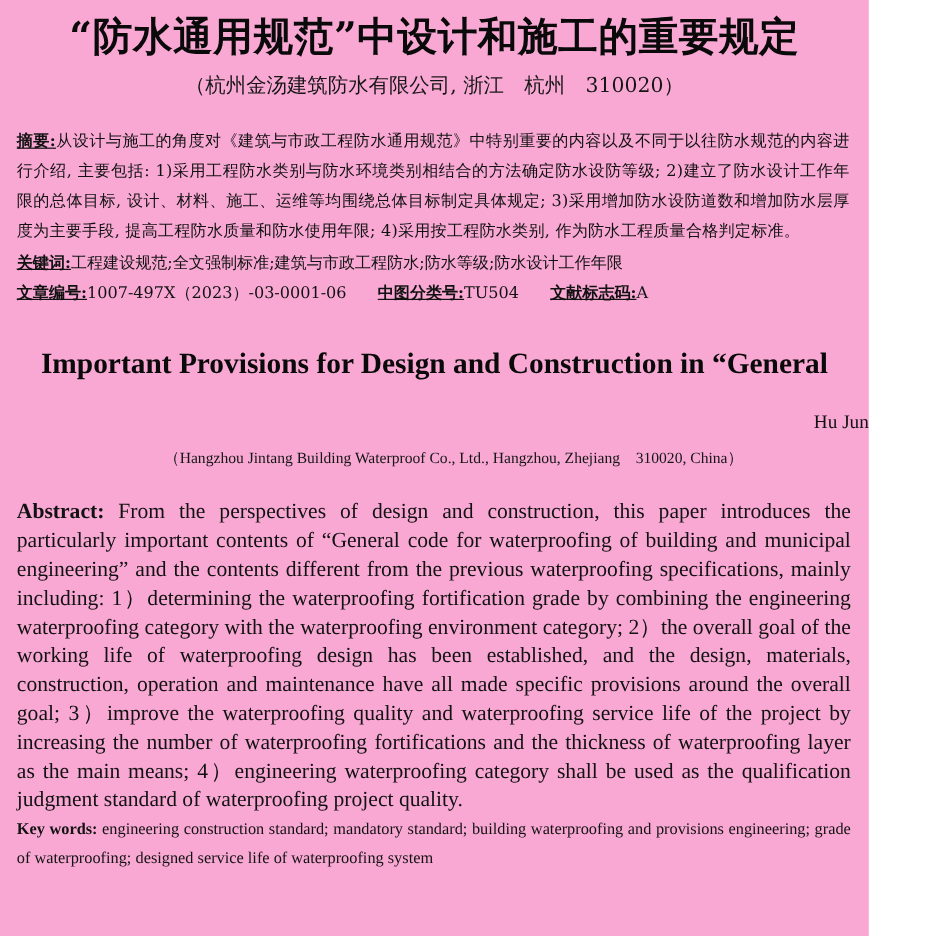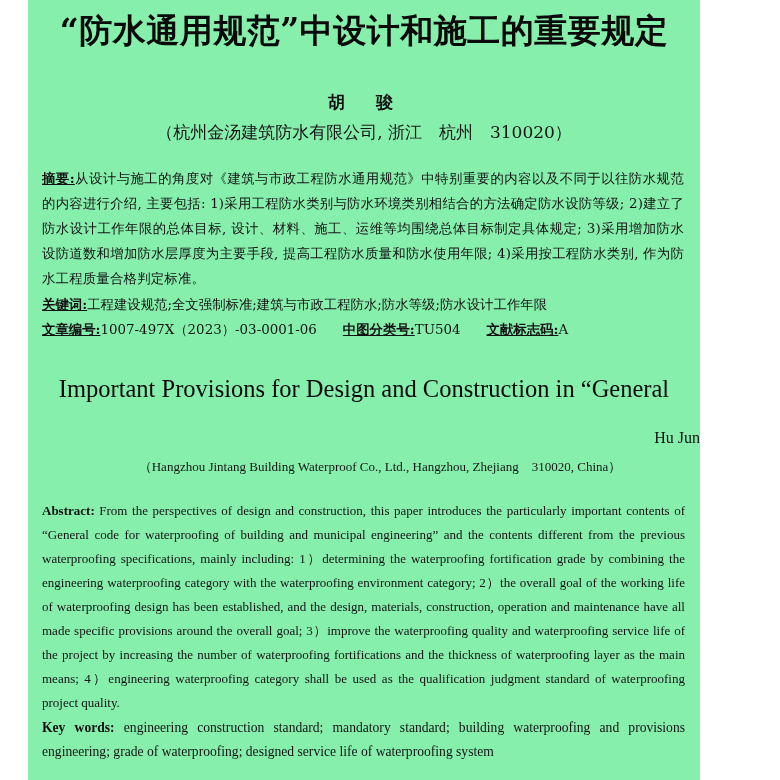--- a/index.html
+++ b/index.html
@@ -12,25 +12,24 @@
     width: 780px;
     height: 780px;
     overflow: hidden;
     font-family: "Liberation Serif", "DejaVu Serif", serif;
     color: #111111;
     -webkit-font-smoothing: antialiased;
   }
 
   .page {
     position: relative;
-    width: 672px;
+    width: 724px;
     height: 780px;
     box-sizing: border-box;
-    background: #86efac;
-    margin-left: 28px;
+    background: #f9a8d4;
   }
 
   
   .cn-title {
     margin: 0;
     padding: 8px 18px 0 18px;
     text-align: center;
     font-family: "DejaVu Serif", "Liberation Serif", serif;
     font-weight: 700;
     font-size: 33px;
@@ -102,21 +101,21 @@
     display: inline-block;
     width: 26px;
   }
 
   
   .en-title {
     margin: 0;
     padding: 30px 14px 0 14px;
     text-align: center;
     font-family: "Liberation Serif", "DejaVu Serif", serif;
-    font-weight: 400;
+    font-weight: 700;
     font-size: 24.5px;
     line-height: 33px;
     color: #0a0a0a;
   }
   .en-title .l1,
   .en-title .l2 {
     display: block;
     white-space: nowrap;
   }
 
@@ -141,21 +140,21 @@
     padding-left: 32px;
   }
 
   
   .en-block {
     padding: 23px 15px 0 14px;
   }
   .en-para {
     margin: 0;
     font-family: "Liberation Serif", "DejaVu Serif", serif;
-    font-size: 13px;
+    font-size: 18px;
     line-height: 24px;
     text-align: justify;
     color: #121212;
   }
   .en-para .lbl,
   .en-kw .lbl {
     font-weight: 700;
   }
   .en-kw {
     margin: 0;
@@ -167,21 +166,20 @@
     color: #121212;
   }
 </style>
 </head>
 <body>
 
 <div class="page">
 
   <h1 class="cn-title">“防水通用规范”中设计和施工的重要规定</h1>
 
-  <div class="cn-author">胡　骏</div>
 
   <div class="cn-affil">（杭州金汤建筑防水有限公司, 浙江　杭州　310020）</div>
 
   <div class="cn-block">
 
     <p class="cn-para"><span class="lbl">摘要:</span><span>从设计与施工的角度对《建筑与市政工程防水通用规范》中特别重要的内容以及不同于以往防水规范的内容进行介绍, 主要包括: 1)采用工程防水类别与防水环境类别相结合的方法确定防水设防等级; 2)建立了防水设计工作年限的总体目标, 设计、材料、施工、运维等均围绕总体目标制定具体规定; 3)采用增加防水设防道数和增加防水层厚度为主要手段, 提高工程防水质量和防水使用年限; 4)采用按工程防水类别, 作为防水工程质量合格判定标准。</span></p>
 
     <p class="cn-kw"><span class="lbl">关键词:</span><span>工程建设规范;全文强制标准;建筑与市政工程防水;防水等级;防水设计工作年限</span></p>
 
     <p class="cn-meta"><span class="lbl">文章编号:</span><span>1007-497X（2023）-03-0001-06</span><span class="gap"></span><span class="lbl">中图分类号:</span><span>TU504</span><span class="gap"></span><span class="lbl">文献标志码:</span><span>A</span></p>

